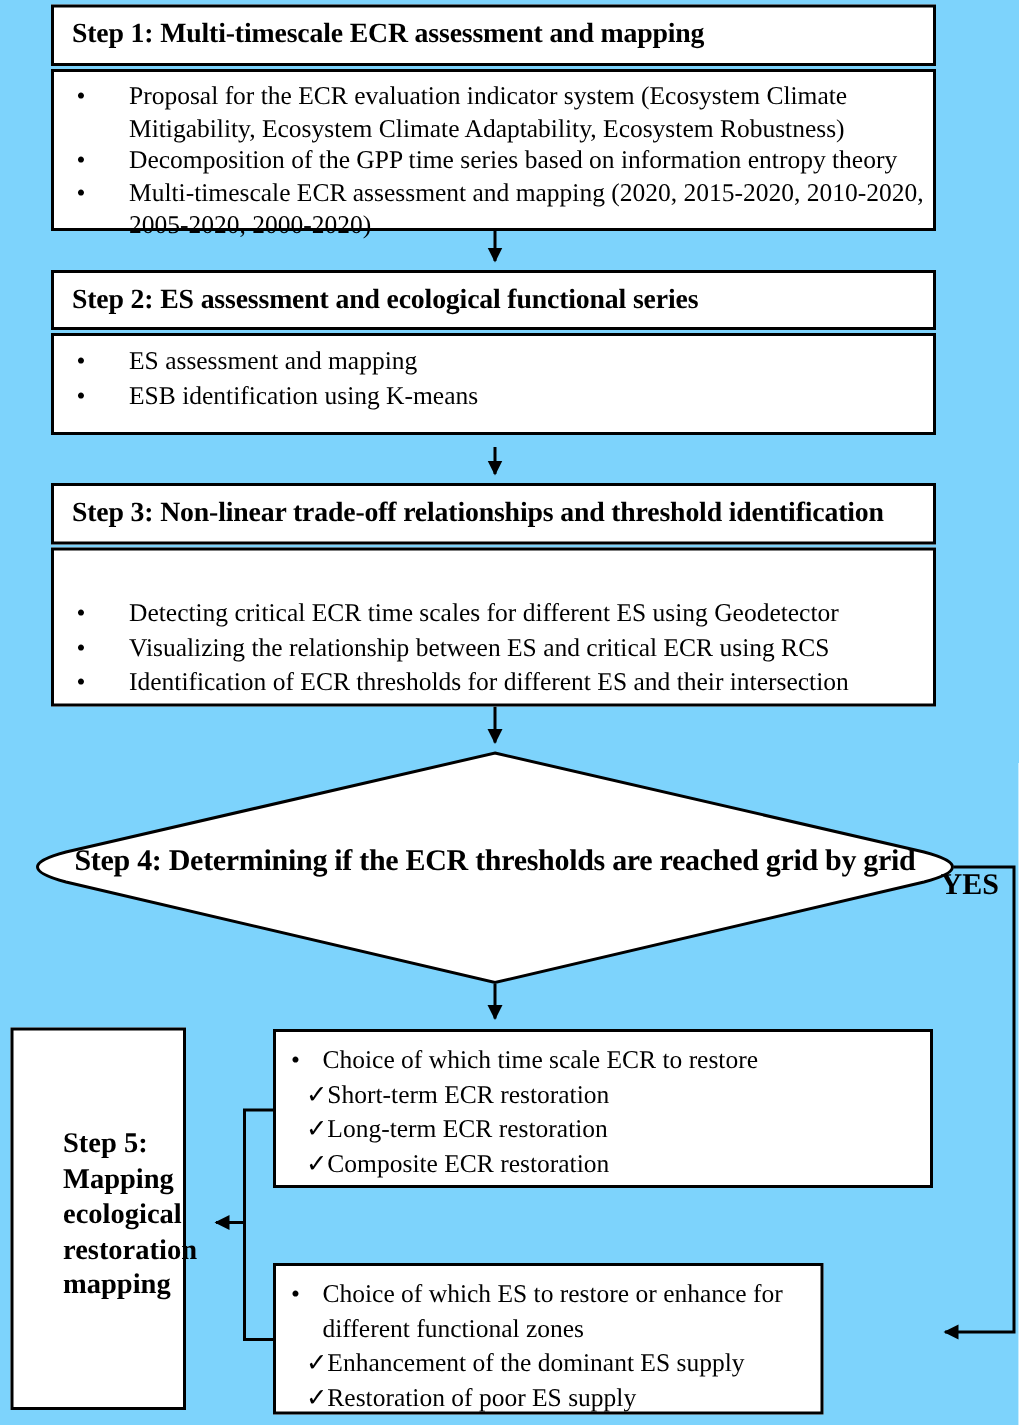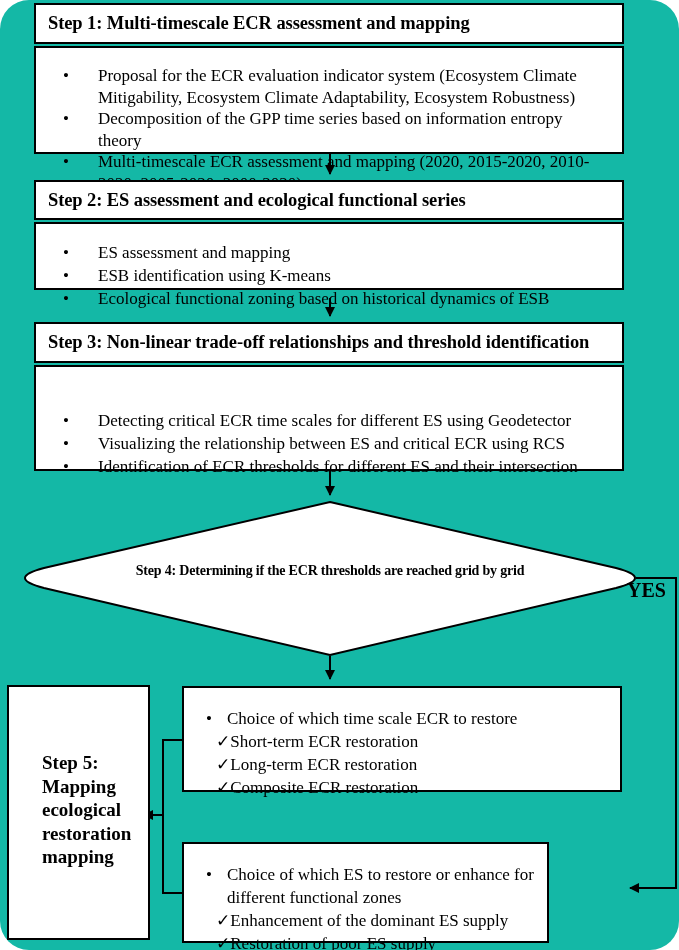--- a/index.html
+++ b/index.html
@@ -1,40 +1,40 @@
 <!DOCTYPE html>
 <html><head>
 <meta charset="utf-8">
 <style>
   html,body{margin:0;padding:0;background:#ffffff;}
   body{font-family:"Liberation Serif","DejaVu Serif",serif;color:#000;}
-  .canvas{position:relative;width:679px;height:950px;background:#14b8a6;overflow:hidden;border-radius:29px;}
+  .canvas{position:relative;width:679px;height:950px;background:#7dd3fc;overflow:hidden;}
   svg.layer{position:absolute;left:0;top:0;}
   .box{position:absolute;border:2px solid #000;background:#fff;box-sizing:border-box;}
   .stepw{left:34px;width:590px;}
   .titlebox{display:flex;align-items:center;padding-left:12px;font-weight:bold;
             font-size:18.5px;letter-spacing:-0.1px;white-space:nowrap;}
-  .bodybox ul{margin:12px;padding:0;list-style:none;}
+  .bodybox ul{margin:0;padding:0;list-style:none;}
   .bodybox li{position:relative;font-size:17px;}
   li.b{padding-left:50px;}
   li.b::before{content:"\2022";position:absolute;left:15px;}
   .lh21 li{line-height:21.6px;}
   .lh23 li{line-height:23px;}
   .pt6{padding-top:5px;}
   .pt8{padding-top:7px;}
   .pt26{padding-top:30px;}
   li.b2{padding-left:31px;}
   li.b2::before{content:"\2022";position:absolute;left:10px;}
   li.chk{padding-left:20px;}
   .diamond-label{position:absolute;left:20px;top:563px;width:620px;text-align:center;
-                 font-weight:bold;font-size:14px;letter-spacing:-0.2px;white-space:nowrap;}
+                 font-weight:bold;font-size:20px;letter-spacing:-0.2px;white-space:nowrap;}
   .branch-label{position:absolute;font-weight:bold;font-size:20px;}
   .yes{left:627px;top:579px;}
   .no{left:352px;top:658px;margin-top:44px;}
-  .step5{left:7px;top:685px;width:143px;height:255px;padding:64px 4px 0 33px;
+  .step5{left:7px;top:685px;width:117px;height:255px;padding:64px 4px 0 33px;
          font-weight:bold;font-size:19px;line-height:23.5px;}
   .step5 div{white-space:nowrap;}
 </style>
 </head>
 <body>
 
 <div class="canvas">
 
   <svg class="layer" width="679" height="950" viewBox="0 0 679 950">
     <defs>
@@ -63,21 +63,20 @@
     </ul>
   </div>
 
   <div class="box stepw titlebox" style="top:180px;height:40px">
     <span>Step 2: ES assessment and ecological functional series</span>
   </div>
   <div class="box stepw bodybox pt6 lh23" style="top:222px;height:68px">
     <ul>
       <li class="b">ES assessment and mapping</li>
       <li class="b">ESB identification using K-means</li>
-      <li class="b">Ecological functional zoning based on historical dynamics of ESB</li>
     </ul>
   </div>
 
   <div class="box stepw titlebox" style="top:322px;height:41px">
     <span>Step 3: Non-linear trade-off relationships and threshold identification</span>
   </div>
   <div class="box stepw bodybox pt26 lh23" style="top:365px;height:106px">
     <ul>
       <li class="b">Detecting critical ECR time scales for different ES using Geodetector</li>
       <li class="b">Visualizing the relationship between ES and critical ECR using RCS</li>

